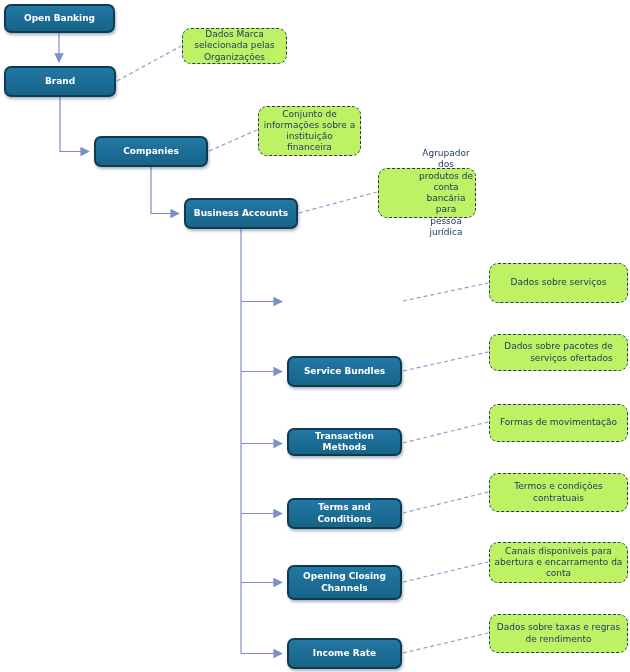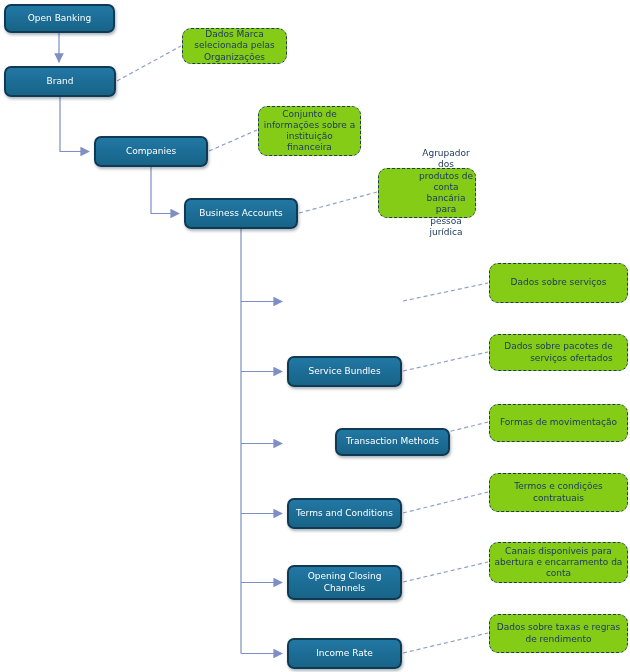--- a/index.html
+++ b/index.html
@@ -18,32 +18,32 @@
     width: 630px; height: 672px;
     pointer-events: none;
   }
   .node {
     position: absolute;
     background: linear-gradient(180deg, #2278a4 0%, #1b6b93 60%, #186487 100%);
     border: 2px solid #0e3a54;
     border-radius: 7px;
     color: #ffffff;
     font-size: 9px;
-    font-weight: normal;
+    font-weight: bold;
     line-height: 1.25;
     display: flex;
     align-items: center;
     justify-content: center;
     text-align: center;
     box-shadow: 1px 2px 3px rgba(20, 40, 60, 0.35);
     padding: 11px 4px;
   }
   .note {
     position: absolute;
-    background: #84cc16;
+    background: #bef264;
     border: 1px dashed #1f3a60;
     border-radius: 9px;
     color: #1f3a60;
     font-size: 9px;
     line-height: 1.25;
     display: flex;
     align-items: center;
     justify-content: center;
     text-align: center;
     white-space: pre-line;
@@ -88,21 +88,21 @@
 
   <div class="node" style="left:4px; top:66px; width:112px; height:31px;">Brand</div>
 
   <div class="node" style="left:94px; top:136px; width:114px; height:31px;">Companies</div>
 
   <div class="node" style="left:184px; top:198px; width:114px; height:31px;">Business Accounts</div>
 
 
   <div class="node" style="left:287px; top:356px; width:115px; height:31px;">Service Bundles</div>
 
-  <div class="node" style="left:287px; top:428px; width:115px; height:28px;margin-left:48px;">Transaction Methods</div>
+  <div class="node" style="left:287px; top:428px; width:115px; height:28px;">Transaction Methods</div>
 
   <div class="node" style="left:287px; top:565px; width:115px; height:35px;">Opening Closing Channels</div>
 
   <div class="node" style="left:287px; top:498px; width:115px; height:31px;">Terms and Conditions</div>
 
   <div class="node" style="left:287px; top:638px; width:115px; height:31px;">Income Rate</div>
 
   <div class="note" style="left:182px; top:28px; width:105px; height:36px;">Dados Marca
 selecionada pelas
 Organizações</div>

